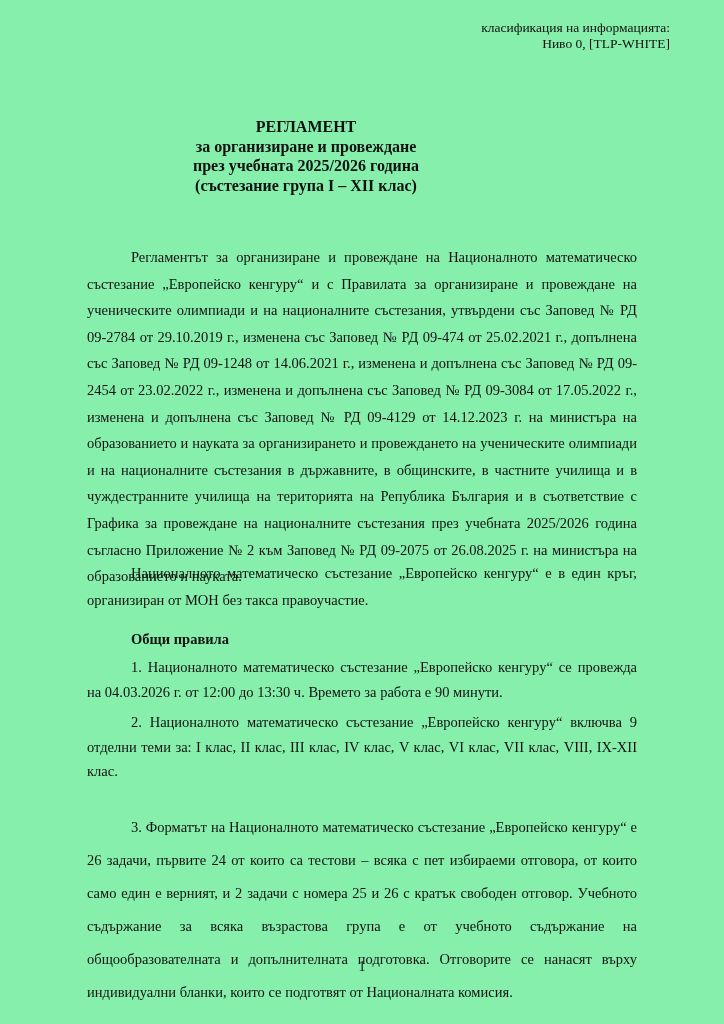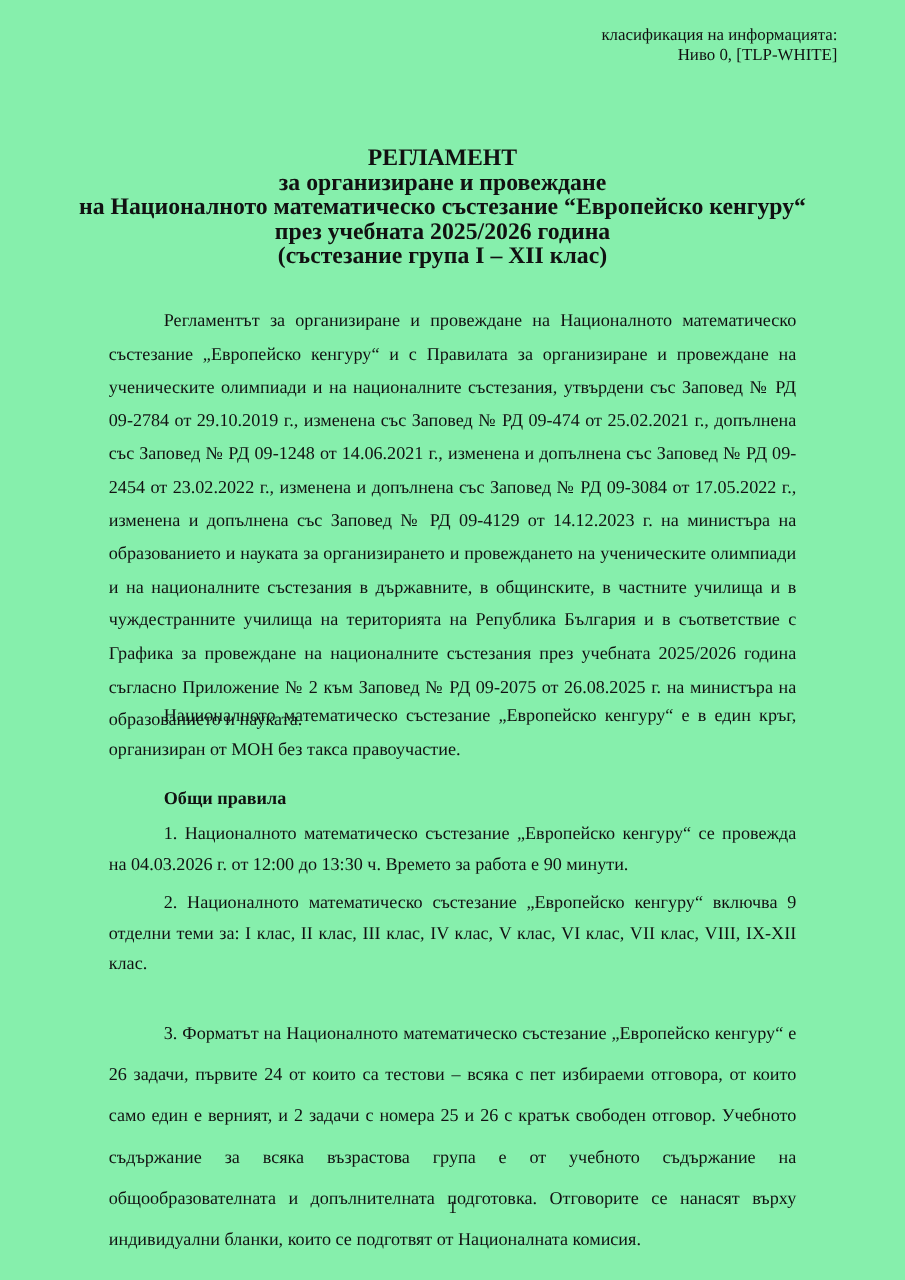--- a/index.html
+++ b/index.html
@@ -1,21 +1,21 @@
 <!DOCTYPE html>
 <html><head>
   <meta charset="utf-8">
   <style>
     html, body { margin: 0; padding: 0; background: #ffffff; }
     body { width: 724px; height: 1024px; position: relative; overflow: hidden;
       font-family: "Liberation Serif", "DejaVu Serif", serif; color: #111; }
     .page { position: absolute; left: 0; top: 0; width: 724px; height: 1024px; background: #86efac; }
     .classification { position: absolute; right: 54px; top: 20px; text-align: right; font-size: 13.5px; line-height: 16px; }
     .ministry { position: absolute; left: 0; width: 724px; top: 79px; text-align: center; font-weight: bold; font-size: 14.5px; text-decoration: underline; }
-    .title-block { position: absolute; left: 0; width: 612px; top: 117px; text-align: center; font-weight: bold; font-size: 19px; line-height: 19.5px; padding-left: 48px; }
+    .title-block { position: absolute; left: 0; width: 612px; top: 117px; text-align: center; font-weight: bold; font-size: 16px; line-height: 19.5px; }
     .body { position: absolute; left: 87px; width: 550px; font-size: 14.5px; line-height: 26.6px; text-align: justify; }
     .body p { margin: 0; text-indent: 44px; }
     .p1 { top: 244px; }
     .p2 { top: 560px; }
     .section { position: absolute; left: 131px; top: 631px; font-weight: bold; font-size: 14.5px; }
     .rules { top: 655px; }
     .rules p { line-height: 24.5px; margin-bottom: 6px; }
     .rules p.last { line-height: 33px; margin-top: 27px; }
     .page-number { position: absolute; left: 0; width: 724px; top: 959px; text-align: center; font-size: 14px; }
   </style>
@@ -26,21 +26,20 @@
 
   <div class="classification">
     <div>класификация на информацията:</div>
     <div>Ниво 0, [TLP-WHITE]</div>
   </div>
 
 
   <div class="title-block">
     <div>РЕГЛАМЕНТ</div>
     <div>за организиране и провеждане</div>
-    <div>на Националното математическо състезание “Европейско кенгуру“</div>
     <div>през учебната 2025/2026 година</div>
     <div>(състезание група I – XII клас)</div>
   </div>
 
   <div class="body p1">
     <p>Регламентът за организиране и провеждане на Националното математическо състезание „Европейско кенгуру“ и с Правилата за организиране и провеждане на ученическите олимпиади и на националните състезания, утвърдени със Заповед № РД 09-2784 от 29.10.2019 г., изменена със Заповед № РД 09-474 от 25.02.2021 г., допълнена със Заповед № РД 09-1248 от 14.06.2021 г., изменена и допълнена със Заповед № РД 09-2454 от 23.02.2022 г., изменена и допълнена със Заповед № РД 09-3084 от 17.05.2022 г., изменена и допълнена със Заповед № РД 09-4129 от 14.12.2023 г. на министъра на образованието и науката за организирането и провеждането на ученическите олимпиади и на националните състезания в държавните, в общинските, в частните училища и в чуждестранните училища на територията на Република България и в съответствие с Графика за провеждане на националните състезания през учебната 2025/2026 година съгласно Приложение № 2 към Заповед № РД 09-2075 от 26.08.2025 г. на министъра на образованието и науката.</p>
   </div>
 
   <div class="body p2">
     <p>Националното математическо състезание „Европейско кенгуру“ е в един кръг, организиран от МОН без такса правоучастие.</p>

